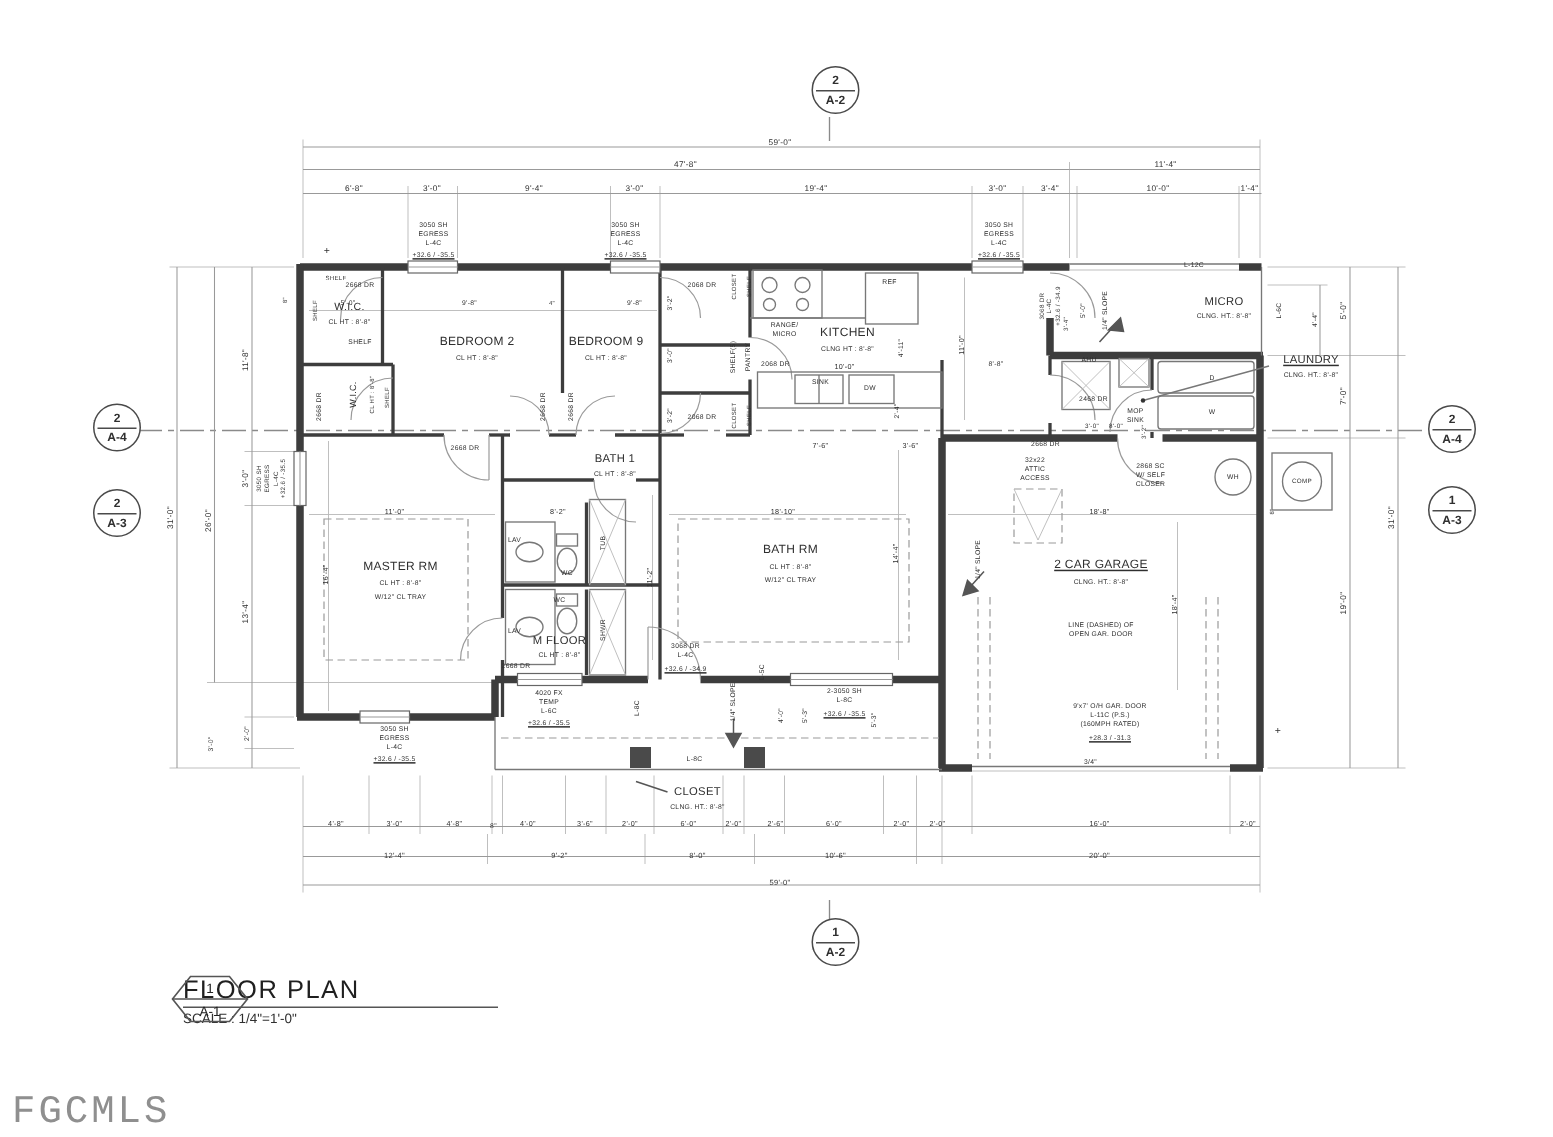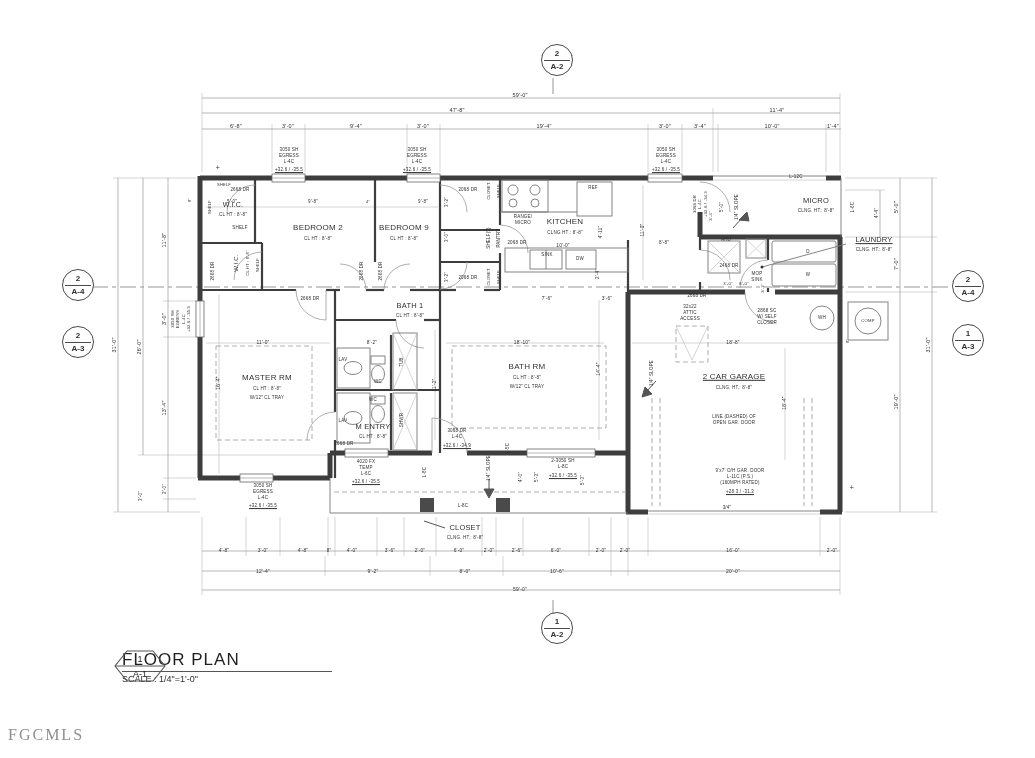--- a/index.html
+++ b/index.html
@@ -40,22 +40,22 @@
   #titleblock{position:absolute;left:114px;top:650px;display:flex;align-items:flex-start;}
   #hexwrap{margin-top:2px;}
   #titletext{margin-left:8px;}
   #plan-title{font-size:17px;letter-spacing:1px;color:#1f1f1f;}
   #title-rule{height:1px;background:#555;width:210px;margin:1px 0 2px 0;}
   #plan-scale{font-size:9px;color:#2f2f2f;}
   .hex{fill:none;stroke:#555;stroke-width:1.1;}
   .hexline{stroke:#555;stroke-width:1;}
   .hextext{font-size:9px;font-family:"Liberation Sans",sans-serif;fill:#222;text-anchor:middle;}
   
-  #watermark{position:absolute;left:8px;top:726px;font-size:16px;letter-spacing:2px;
-             color:#8f8f8f;font-family:Liberation Serif, serif;}
+  #watermark{position:absolute;left:8px;top:726px;font-size:26px;letter-spacing:2px;
+             color:#8f8f8f;font-family:Liberation Mono, monospace;}
 </style>
 </head>
 <body>
 
 <div id="sheet">
 
   <svg width="1035" height="758" viewBox="0 0 1035 758">
 
     <g>
       <line class="sec" x1="92" y1="287" x2="948" y2="287"></line>
@@ -426,21 +426,21 @@
       <span class="ann" style="left: 489px; top: 277px; font-size: 4px; transform: translate(-50%, -50%) rotate(-90deg);">CLOSET</span>
       <span class="ann" style="left: 499px; top: 277px; font-size: 4px; transform: translate(-50%, -50%) rotate(-90deg);">SHELF</span>
       <span class="ann" style="left: 410px; top: 306px; font-size: 7.5px; transform: translate(-50%, -50%);">BATH 1</span>
       <span class="ann" style="left: 410px; top: 316px; font-size: 4.5px; transform: translate(-50%, -50%);">CL HT : 8'-8"</span>
       <span class="ann" style="left: 267px; top: 378px; font-size: 8px; transform: translate(-50%, -50%);">MASTER RM</span>
       <span class="ann" style="left: 267px; top: 389px; font-size: 4.5px; transform: translate(-50%, -50%);">CL HT : 8'-8"</span>
       <span class="ann" style="left: 267px; top: 398px; font-size: 4.5px; transform: translate(-50%, -50%);">W/12" CL TRAY</span>
       <span class="ann" style="left: 527px; top: 367px; font-size: 8px; transform: translate(-50%, -50%);">BATH RM</span>
       <span class="ann" style="left: 527px; top: 378px; font-size: 4.5px; transform: translate(-50%, -50%);">CL HT : 8'-8"</span>
       <span class="ann" style="left: 527px; top: 387px; font-size: 4.5px; transform: translate(-50%, -50%);">W/12" CL TRAY</span>
-      <span class="ann" style="left: 373px; top: 427px; font-size: 7.5px; transform: translate(-50%, -50%);">M ENTRY</span>
+      <span class="ann" style="left: 373px; top: 427px; font-size: 7.5px; transform: translate(-50%, -50%);">M FLOOR</span>
       <span class="ann" style="left: 373px; top: 437px; font-size: 4.5px; transform: translate(-50%, -50%);">CL HT : 8'-8"</span>
       <span class="ann" style="left: 343px; top: 360px; font-size: 4.5px; transform: translate(-50%, -50%);">LAV</span>
       <span class="ann" style="left: 378px; top: 382px; font-size: 4.5px; transform: translate(-50%, -50%);">WC</span>
       <span class="ann" style="left: 402px; top: 362px; font-size: 4.5px; transform: translate(-50%, -50%) rotate(-90deg);">TUB</span>
       <span class="ann" style="left: 343px; top: 421px; font-size: 4.5px; transform: translate(-50%, -50%);">LAV</span>
       <span class="ann" style="left: 373px; top: 400px; font-size: 4.5px; transform: translate(-50%, -50%);">WC</span>
       <span class="ann" style="left: 402px; top: 420px; font-size: 4.5px; transform: translate(-50%, -50%) rotate(-90deg);">SHWR</span>
       <span class="ann" style="left: 465px; top: 528px; font-size: 7.5px; transform: translate(-50%, -50%);">CLOSET</span>
       <span class="ann" style="left: 465px; top: 538px; font-size: 4.5px; transform: translate(-50%, -50%);">CLNG. HT.: 8'-8"</span>
       <span class="ann" style="left: 816px; top: 201px; font-size: 7.5px; transform: translate(-50%, -50%);">MICRO</span>

